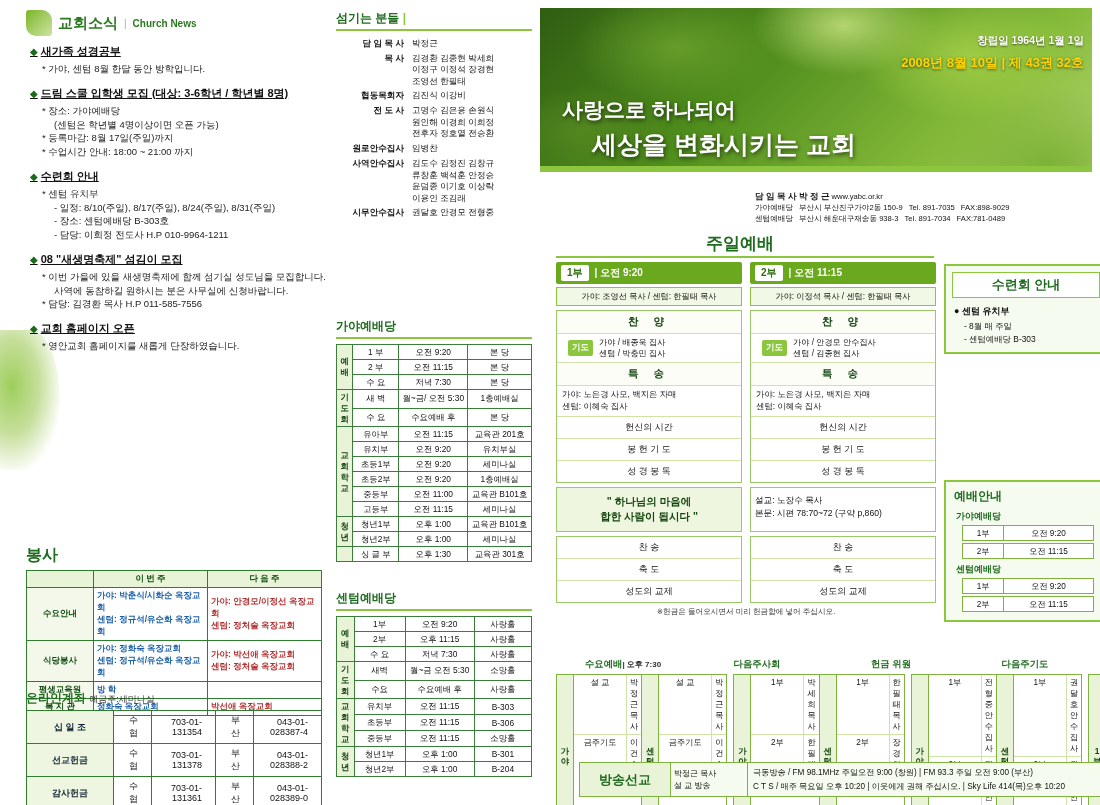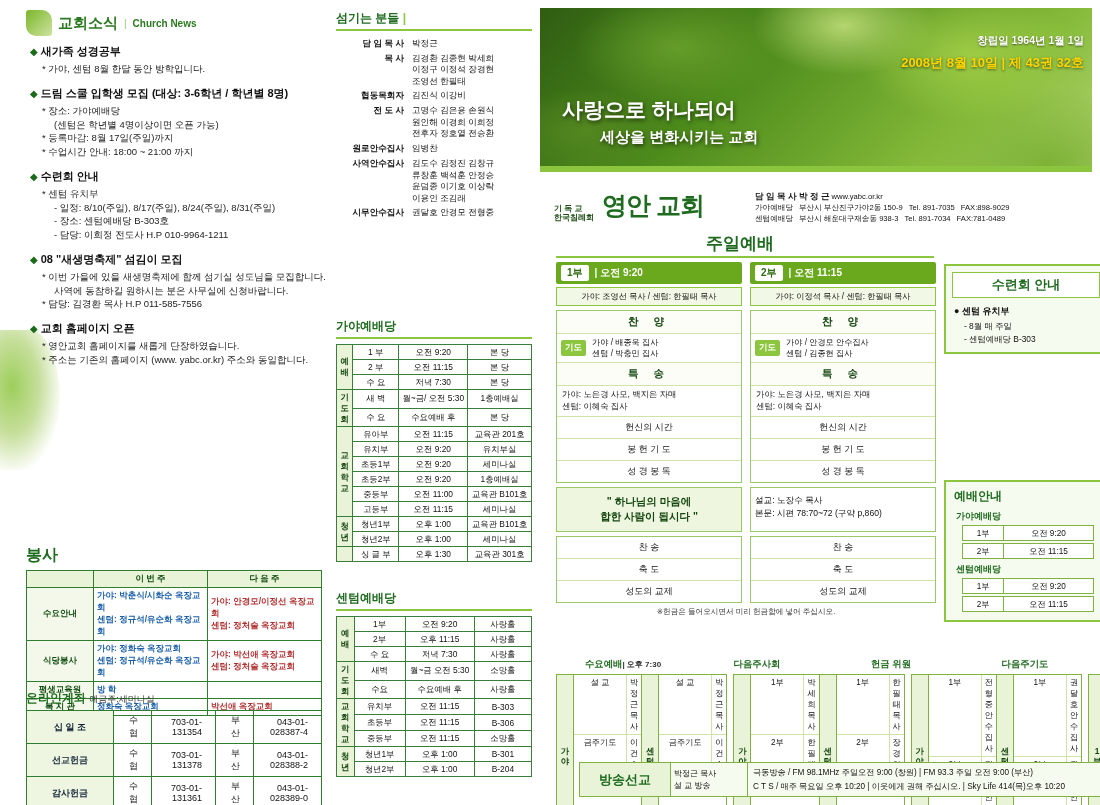--- a/index.html
+++ b/index.html
@@ -23,21 +23,21 @@
 
   
   #col1{left:26px;top:10px;width:300px;}
   .ch-news-head{display:flex;align-items:center;gap:6px;margin-bottom:8px;}
   .ch-news-logo{width:26px;height:26px;background:linear-gradient(135deg,#7ab629,#cfe3a0);
      border-radius:3px 10px 3px 10px;}
   .ch-news-kr{color:#2b7a1f;font-size:15px;font-weight:bold;}
   .ch-news-en{color:#2b7a1f;font-size:10px;font-weight:bold;}
   .bar{color:#9ac36a;}
   .item{margin:0 0 10px 4px;}
-  .item-title{font-weight:bold;font-size:11px;color:#111;margin-bottom:3px;}
+  .item-title{font-weight:bold;font-size:11px;color:#111;margin-bottom:3px;text-decoration:underline;}
   .diamond{color:#1b6b1b;font-size:10px;margin-right:3px;}
   .sub{font-size:9.5px;line-height:1.45;margin-left:12px;color:#222;}
   .sub2{margin-left:24px;}
 
   
   #bongsa{position:absolute;left:26px;top:545px;width:296px;}
   .bongsa-title{color:#1f6b1f;font-size:16px;font-weight:bold;margin-bottom:4px;}
   table{border-collapse:collapse;}
   .tb{width:100%;font-size:8.5px;}
   .tb th,.tb td{border:1px solid #2f7d2f;padding:2px 3px;vertical-align:middle;}
@@ -85,21 +85,21 @@
      radial-gradient(ellipse 150px 80px at 25% 18%, rgba(110,165,45,.8), rgba(40,80,10,0) 70%),
      radial-gradient(ellipse 120px 60px at 8% 55%, rgba(90,140,35,.7), rgba(30,60,10,0) 70%);}
   .hero-bottom{position:absolute;left:0;bottom:0;width:100%;height:58px;background:#ffffff;}
   .hero-bottom2{position:absolute;left:0;bottom:58px;width:100%;height:6px;background:#8cc63f;}
   .found{position:absolute;right:8px;top:26px;color:#ffffff;font-size:10.5px;font-weight:bold;
     text-shadow:0 1px 2px rgba(0,0,0,.55);}
   .issue{position:absolute;right:8px;top:46px;color:#ffd400;font-size:13px;font-weight:bold;
     text-shadow:0 1px 3px rgba(0,0,0,.6);}
   .slogan1{position:absolute;left:22px;top:88px;color:#fff;font-size:21px;font-weight:bold;
     text-shadow:1px 2px 4px rgba(0,0,0,.6);}
-  .slogan2{position:absolute;left:60px;top:120px;color:#fff;font-size:15px;font-weight:bold;
+  .slogan2{position:absolute;left:52px;top:120px;color:#fff;font-size:25px;font-weight:bold;
     text-shadow:1px 2px 4px rgba(0,0,0,.6);}
   .mast{position:absolute;left:14px;bottom:8px;display:flex;align-items:flex-end;gap:8px;}
   .mast-small{font-size:8px;line-height:1.15;color:#1b4d12;font-weight:bold;}
   .mast-name{font-size:25px;font-weight:bold;color:#1f6b1f;letter-spacing:-1px;}
   .mast-info{position:absolute;left:215px;bottom:6px;font-size:7.6px;line-height:1.45;color:#111;}
   .mast-info b{font-size:8.6px;}
 
   
   .sunday-title{position:absolute;left:540px;top:232px;width:400px;text-align:center;
     font-size:17px;font-weight:bold;color:#1f6b1f;}
@@ -113,21 +113,21 @@
   .svc-hd .num{background:#fff;color:#2d6b0f;border-radius:2px;padding:1px 6px;font-size:10px;}
   .svc-sub{display:flex;gap:8px;margin-top:3px;}
   .svc-sb{flex:1;border:1px solid #8cc63f;background:#f2f8e6;font-size:8.2px;padding:3px 4px;
      text-align:center;}
   .svc-body{display:flex;gap:8px;margin-top:4px;}
   .svc-col{flex:1;border:1px solid #9ac96a;}
   .row{border-bottom:1px solid #cfe3a8;font-size:9px;text-align:center;padding:4px 3px;}
   .row:last-child{border-bottom:none;}
   .row.big{font-size:10.5px;letter-spacing:6px;font-weight:bold;color:#14460f;background:#fbfdf6;}
   .row.kido{display:flex;align-items:center;gap:6px;text-align:left;padding:3px 4px;font-size:8.2px;}
-  .kbadge{background:#8cc63f;color:#fff;font-weight:bold;font-size:8.5px;padding:2px 4px;border-radius:2px;}
+  .kbadge{background:#8cc63f;color:#fff;font-weight:bold;font-size:8.5px;padding:2px 4px;border-radius:2px;margin-left:7px;}
   .row.special{font-size:8.4px;text-align:left;padding:3px 5px;line-height:1.4;}
   .verse{display:flex;gap:8px;margin-top:4px;}
   .verse-l{flex:1;border:1px solid #9ac96a;background:#eef6e0;padding:6px 4px;text-align:center;
      font-size:10.5px;font-weight:bold;color:#14460f;line-height:1.5;}
   .verse-r{flex:1;border:1px solid #9ac96a;padding:6px 4px;font-size:8.6px;line-height:1.6;}
   .note{margin-top:4px;font-size:7.6px;color:#333;text-align:center;}
 
   
   #rbox1{position:absolute;left:944px;top:264px;width:148px;border:2px solid #8cc63f;
      background:#f6fbef;padding:6px;}
@@ -206,21 +206,20 @@
         </div>
         <div class="item">
           <div class="item-title"><span class="diamond">◆</span><span>08 "새생명축제" 섬김이 모집</span></div>
           <div class="sub">* 이번 가을에 있을 새생명축제에 함께 섬기실 성도님을 모집합니다.</div>
           <div class="sub sub2">사역에 동참하길 원하시는 분은 사무실에 신청바랍니다.</div>
           <div class="sub">* 담당: 김경환 목사  H.P 011-585-7556</div>
         </div>
         <div class="item">
           <div class="item-title"><span class="diamond">◆</span><span>교회 홈페이지 오픈</span></div>
           <div class="sub">* 영안교회 홈페이지를 새롭게 단장하였습니다.</div>
-          <div class="sub">* 주소는 기존의 홈페이지 (www. yabc.or.kr) 주소와 동일합니다.</div>
         </div>
       </div>
   </div>
 
   <div id="bongsa">
     <div class="bongsa-title">봉사</div>
     <table class="tb">
       <thead>
           <tr id="bongsa-head">
             <th></th>
@@ -522,27 +521,20 @@
   </div>
 
   <div id="hero">
     <div class="hero-leaves"></div>
     <div class="found">창립일 1964년  1월  1일</div>
     <div class="issue">2008년 8월 10일 | 제 43권 32호</div>
     <div class="slogan1">사랑으로 하나되어</div>
     <div class="slogan2">세상을 변화시키는 교회</div>
     <div class="hero-bottom2"></div>
     <div class="hero-bottom"></div>
-    <div class="mast">
-      <div>
-        <div class="mast-small">기 독 교</div>
-        <div class="mast-small">한국침례회</div>
-      </div>
-      <div class="mast-name">영안 교회</div>
-    </div>
     <div class="mast-info">
       <div>
         <b>담 임 목 사  박 정 근</b>
         <span>www.yabc.or.kr</span>
       </div>
       <div id="mast-addr">
           <div><span style="margin-right: 6px;">가야예배당</span><span style="margin-right: 6px;">부산시 부산진구가야2동 150-9</span><span style="margin-right: 6px;">Tel. 891-7035</span><span style="margin-right: 6px;">FAX:898-9029</span></div>
           <div><span style="margin-right: 6px;">센텀예배당</span><span style="margin-right: 6px;">부산시 해운대구재송동 938-3</span><span style="margin-right: 6px;">Tel. 891-7034</span><span style="margin-right: 6px;">FAX:781-0489</span></div>
         </div>
     </div>

